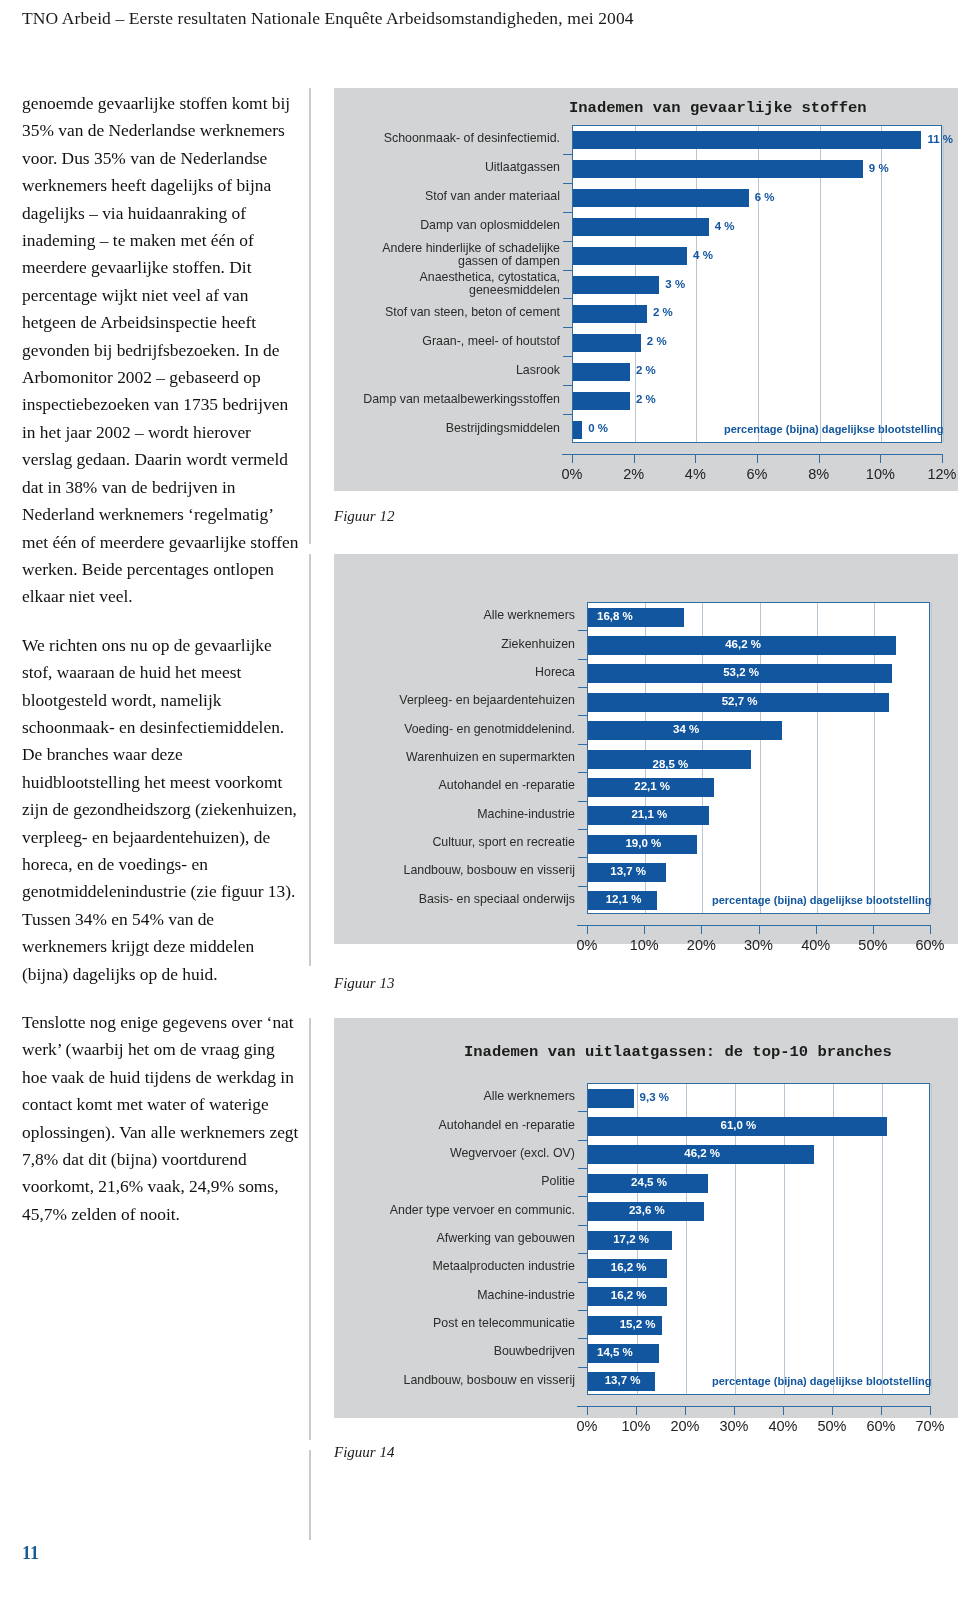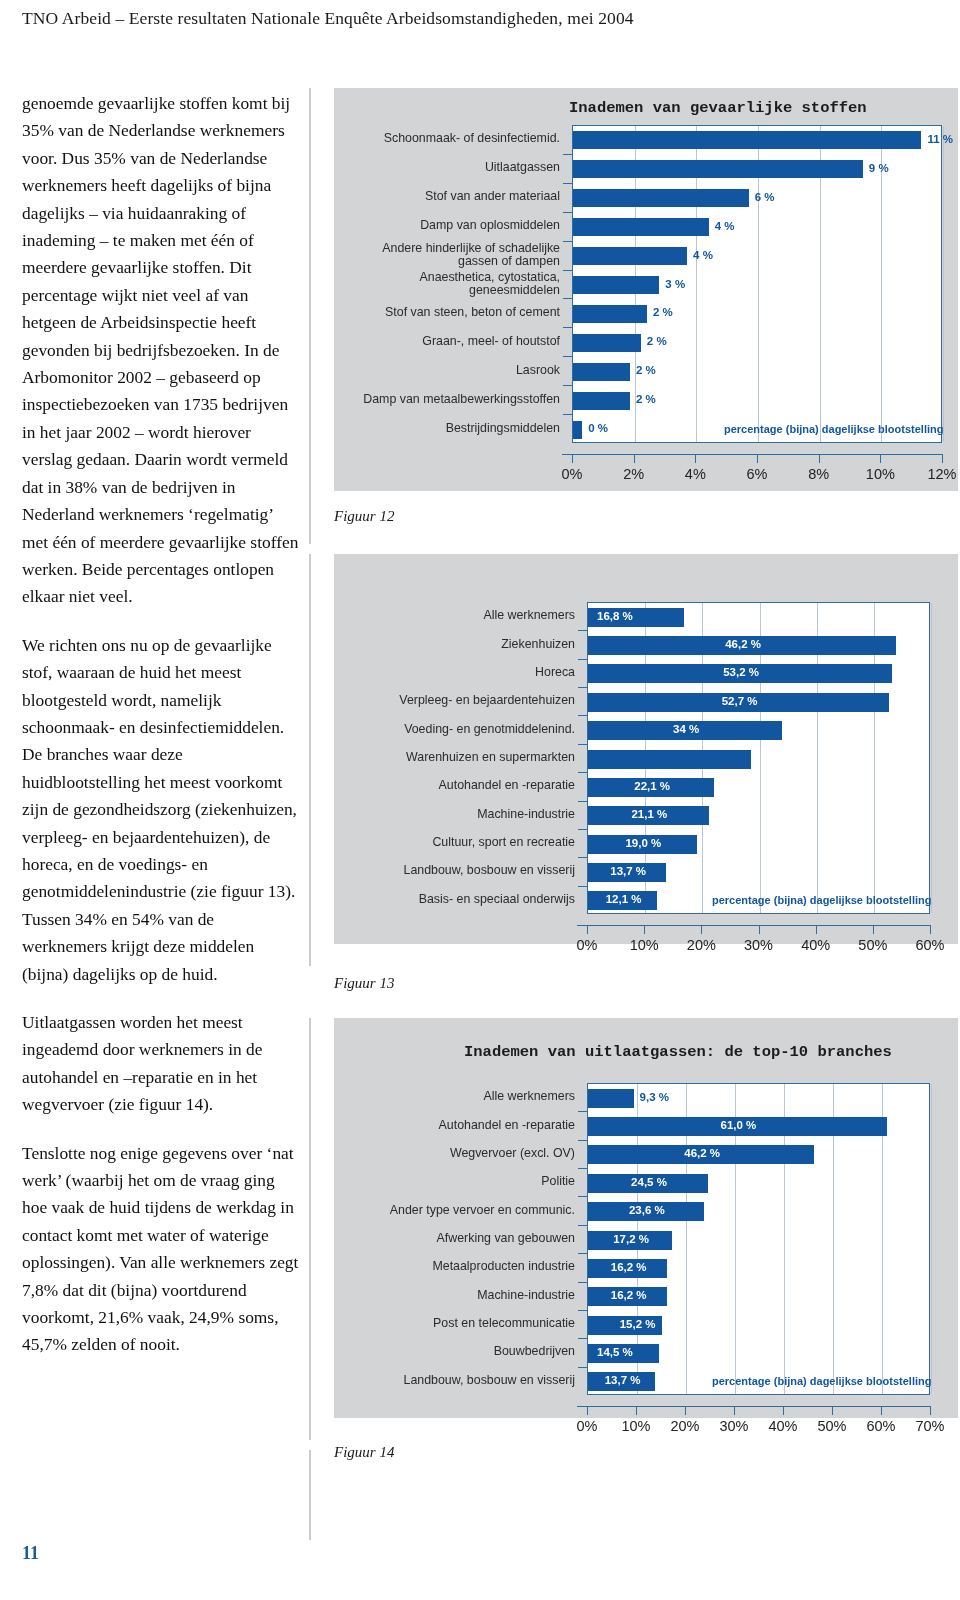--- a/index.html
+++ b/index.html
@@ -163,21 +163,20 @@
   }
 </style>
 </head>
 <body>
 
 <div id="running-head">TNO Arbeid – Eerste resultaten Nationale Enquête Arbeidsomstandigheden, mei 2004</div>
 
 <div id="left-column">
   <p class="body-par">genoemde gevaarlijke stoffen komt bij 35% van de Nederlandse werknemers voor. Dus 35% van de Nederlandse werknemers heeft dagelijks of bijna dagelijks – via huidaanraking of inademing – te maken met één of meerdere gevaarlijke stoffen. Dit percentage wijkt niet veel af van hetgeen de Arbeidsinspectie heeft gevonden bij bedrijfsbezoeken. In de Arbomonitor 2002 – gebaseerd op inspectiebezoeken van 1735 bedrijven in het jaar 2002 – wordt hierover verslag gedaan. Daarin wordt vermeld dat in 38% van de bedrijven in Nederland werknemers ‘regelmatig’ met één of meerdere gevaarlijke stoffen werken. Beide percentages ontlopen elkaar niet veel.</p>
   <p class="body-par">We richten ons nu op de gevaarlijke stof, waaraan de huid het meest blootgesteld wordt, namelijk schoonmaak- en desinfectiemiddelen. De branches waar deze huidblootstelling het meest voorkomt zijn de gezondheidszorg (ziekenhuizen, verpleeg- en bejaardentehuizen), de horeca, en de voedings- en genotmiddelenindustrie (zie figuur 13). Tussen 34% en 54% van de werknemers krijgt deze middelen (bijna) dagelijks op de huid.</p>
-  <p class="body-par">Uitlaatgassen worden het meest ingeademd door werknemers in de autohandel en –reparatie en in het wegvervoer (zie figuur 14).</p>
   <p class="body-par">Tenslotte nog enige gegevens over ‘nat werk’ (waarbij het om de vraag ging hoe vaak de huid tijdens de werkdag in contact komt met water of waterige oplossingen). Van alle werknemers zegt 7,8% dat dit (bijna) voortdurend voorkomt, 21,6% vaak, 24,9% soms, 45,7% zelden of nooit.</p>
 </div>
 
 <div id="page-number">11</div>
 
 <div class="col-rule" style="top:88px;height:456px;"></div>
 <div class="col-rule" style="top:554px;height:412px;"></div>
 <div class="col-rule" style="top:1018px;height:422px;"></div>
 <div class="col-rule" style="top:1450px;height:90px;"></div>
 
@@ -327,21 +326,21 @@
     <div class="tick-mark" style="left: 244px; top: 104.727px;"></div>
     <div class="val-in" style="top: 112.409px; left: 263px; width: 288.127px; text-align: center;">53,2 %</div>
     <div class="cat-label" style="width: 241px; left: 0px; top: 111.909px;">Horeca</div>
     <div class="tick-mark" style="left: 244px; top: 133.091px;"></div>
     <div class="val-in" style="top: 140.773px; left: 263px; width: 285.268px; text-align: center;">52,7 %</div>
     <div class="cat-label" style="width: 241px; left: 0px; top: 140.273px;">Verpleeg- en bejaardentehuizen</div>
     <div class="tick-mark" style="left: 244px; top: 161.455px;"></div>
     <div class="val-in" style="top: 169.136px; left: 263px; width: 178.367px; text-align: center;">34 %</div>
     <div class="cat-label" style="width: 241px; left: 0px; top: 168.636px;">Voeding- en genotmiddelenind.</div>
     <div class="tick-mark" style="left: 244px; top: 189.818px;"></div>
-    <div class="val-in" style="top: 184px; left: 263px; width: 146.925px; text-align: center;">28,5 %</div>
+    <div class="val-in" style="top: 204px; left: 263px; width: 146.925px; text-align: center;">28,5 %</div>
     <div class="cat-label" style="width: 241px; left: 0px; top: 197px;">Warenhuizen en supermarkten</div>
     <div class="tick-mark" style="left: 244px; top: 218.182px;"></div>
     <div class="val-in" style="top: 225.864px; left: 263px; width: 110.338px; text-align: center;">22,1 %</div>
     <div class="cat-label" style="width: 241px; left: 0px; top: 225.364px;">Autohandel en -reparatie</div>
     <div class="tick-mark" style="left: 244px; top: 246.545px;"></div>
     <div class="val-in" style="top: 254.227px; left: 263px; width: 104.622px; text-align: center;">21,1 %</div>
     <div class="cat-label" style="width: 241px; left: 0px; top: 253.727px;">Machine-industrie</div>
     <div class="tick-mark" style="left: 244px; top: 274.909px;"></div>
     <div class="val-in" style="top: 282.591px; left: 263px; width: 92.6167px; text-align: center;">19,0 %</div>
     <div class="cat-label" style="width: 241px; left: 0px; top: 282.091px;">Cultuur, sport en recreatie</div>

